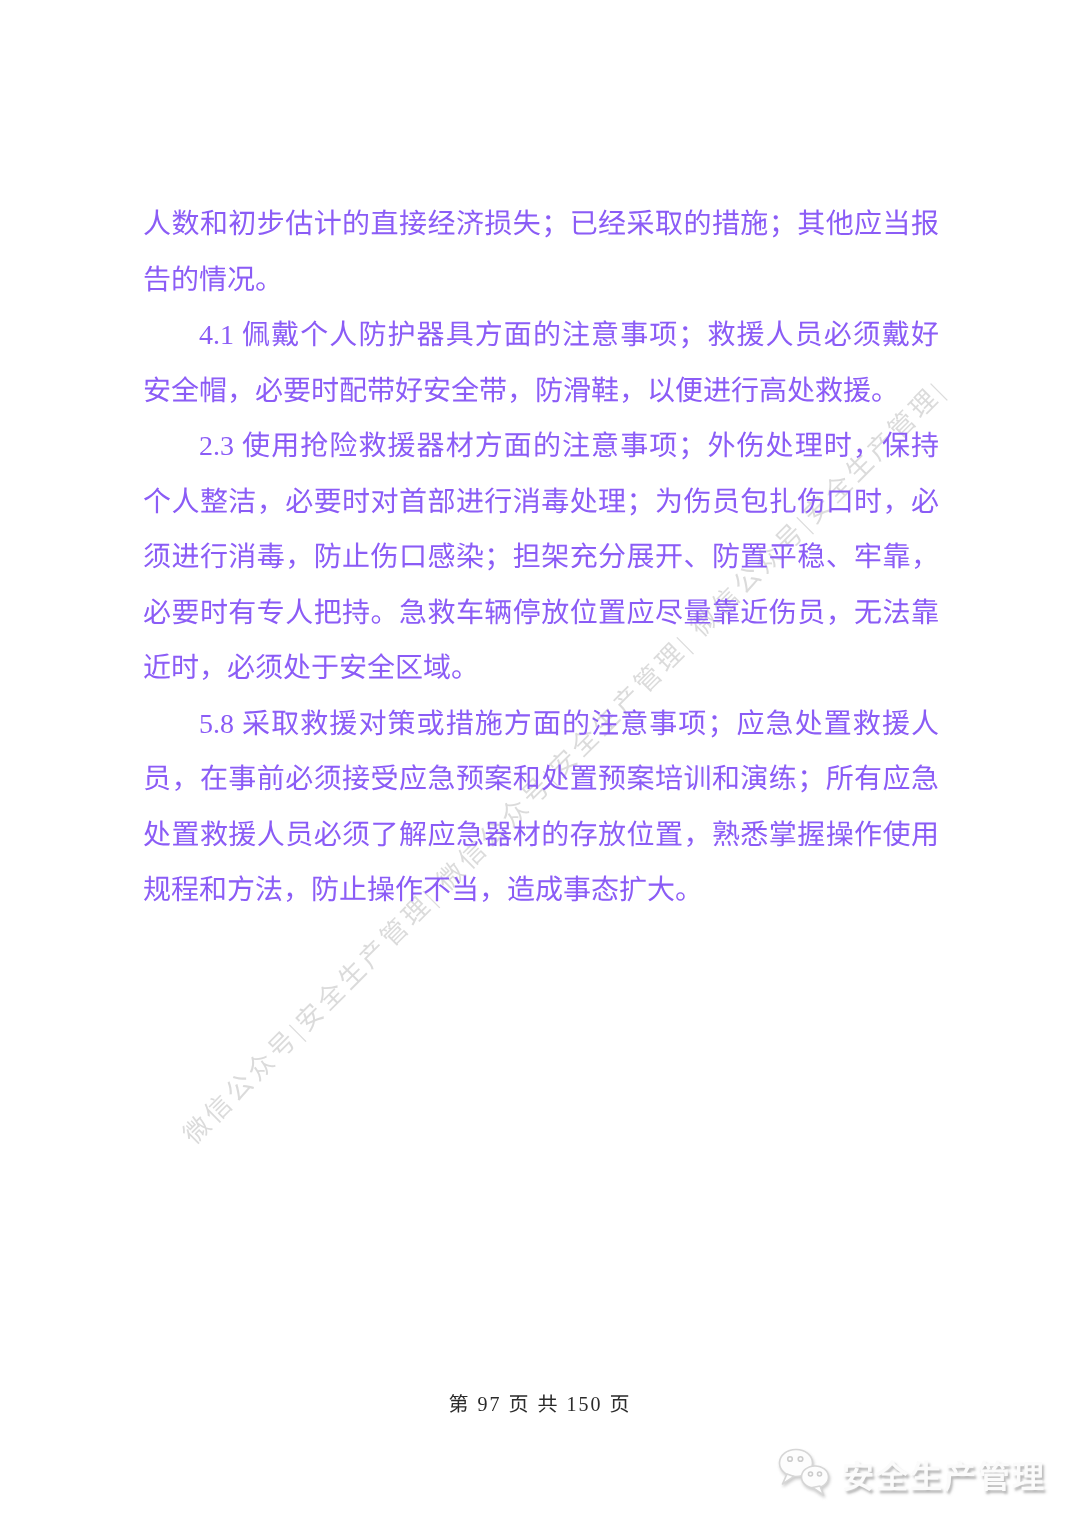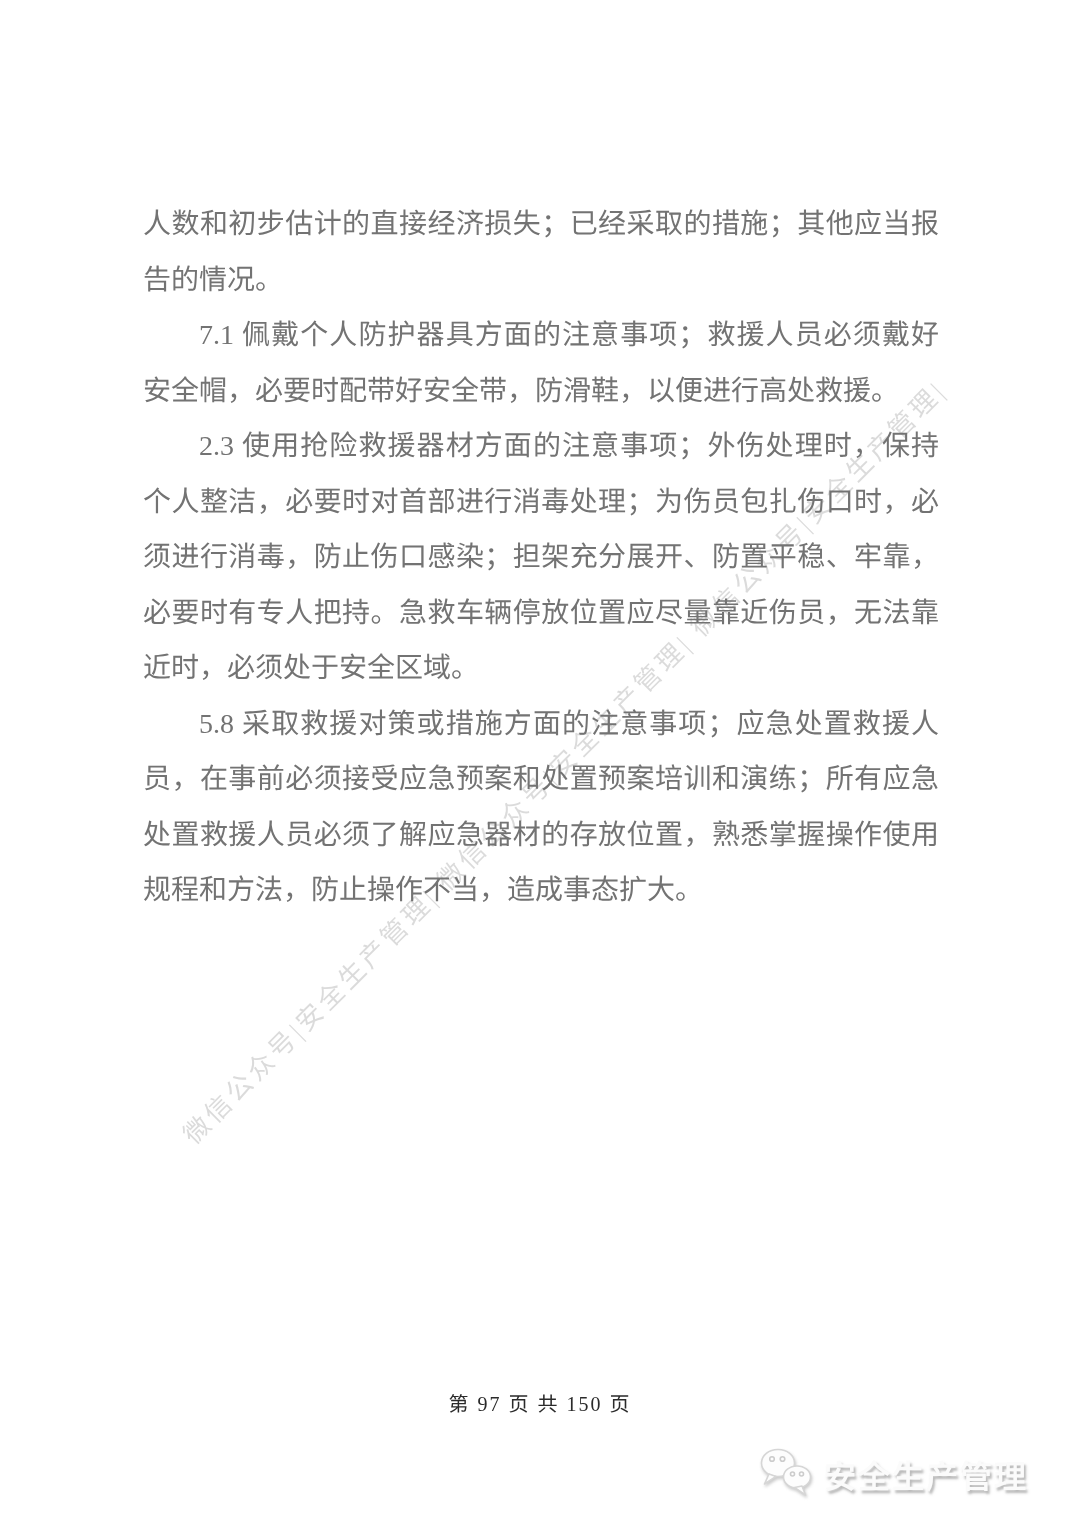--- a/index.html
+++ b/index.html
@@ -32,21 +32,21 @@
     user-select: none;
   }
   
   .content {
     position: absolute;
     left: 143px;
     top: 196px;
     width: 796px;
     font-size: 28px;
     line-height: 55.5px;
-    color: #737373;
+    color: #8b5cf6;
     text-align: justify;
     text-justify: inter-ideograph;
   }
   .content p {
     margin: 0;
     text-indent: 2em;
   }
   .content p.no-indent {
     text-indent: 0;
   }
@@ -61,21 +61,21 @@
     width: 100%;
     text-align: center;
     font-size: 20px;
     letter-spacing: 2px;
     color: #2a2a2a;
   }
   
   .brand {
     position: absolute;
     top: 1446px;
-    right: 52px;
+    right: 34px;
     display: flex;
     align-items: center;
     gap: 7px;
   }
   .brand-icon {
     filter: drop-shadow(1.5px 2px 1.5px rgba(140,140,140,0.45));
   }
   .brand-label {
     font-size: 32px;
     font-weight: 600;
@@ -88,21 +88,21 @@
 </style>
 </head>
 <body>
 
 <div id="page">
 
   <div class="watermark">微信公众号|安全生产管理| 微信公众号|安全生产管理| 微信公众号|安全生产管理|</div>
 
   <div class="content">
     <p class="no-indent">人数和初步估计的直接经济损失；已经采取的措施；其他应当报告的情况。</p>
-    <p>7.1 佩戴个人防护器具方面的注意事项；救援人员必须戴好安全帽，必要时配带好安全带，防滑鞋，以便进行高处救援。</p>
+    <p>4.1 佩戴个人防护器具方面的注意事项；救援人员必须戴好安全帽，必要时配带好安全带，防滑鞋，以便进行高处救援。</p>
     <p>2.3 使用抢险救援器材方面的注意事项；外伤处理时，保持个人整洁，必要时对首部进行消毒处理；为伤员包扎伤口时，必须进行消毒，防止伤口感染；担架充分展开、防置平稳、牢靠，必要时有专人把持。急救车辆停放位置应尽量靠近伤员，无法靠近时，必须处于安全区域。</p>
     <p>5.8 采取救援对策或措施方面的注意事项；应急处置救援人员，在事前必须接受应急预案和处置预案培训和演练；所有应急处置救援人员必须了解应急器材的存放位置，熟悉掌握操作使用规程和方法，防止操作不当，造成事态扩大。</p>
   </div>
 
   <div class="footer">第 97 页 共 150 页</div>
 
   <div class="brand">
     <span class="brand-icon">
       <svg width="60" height="52" viewBox="0 0 60 52" xmlns="http://www.w3.org/2000/svg">
         <g fill="#fdfdfd" stroke="#d6d6d6" stroke-width="1.6">

